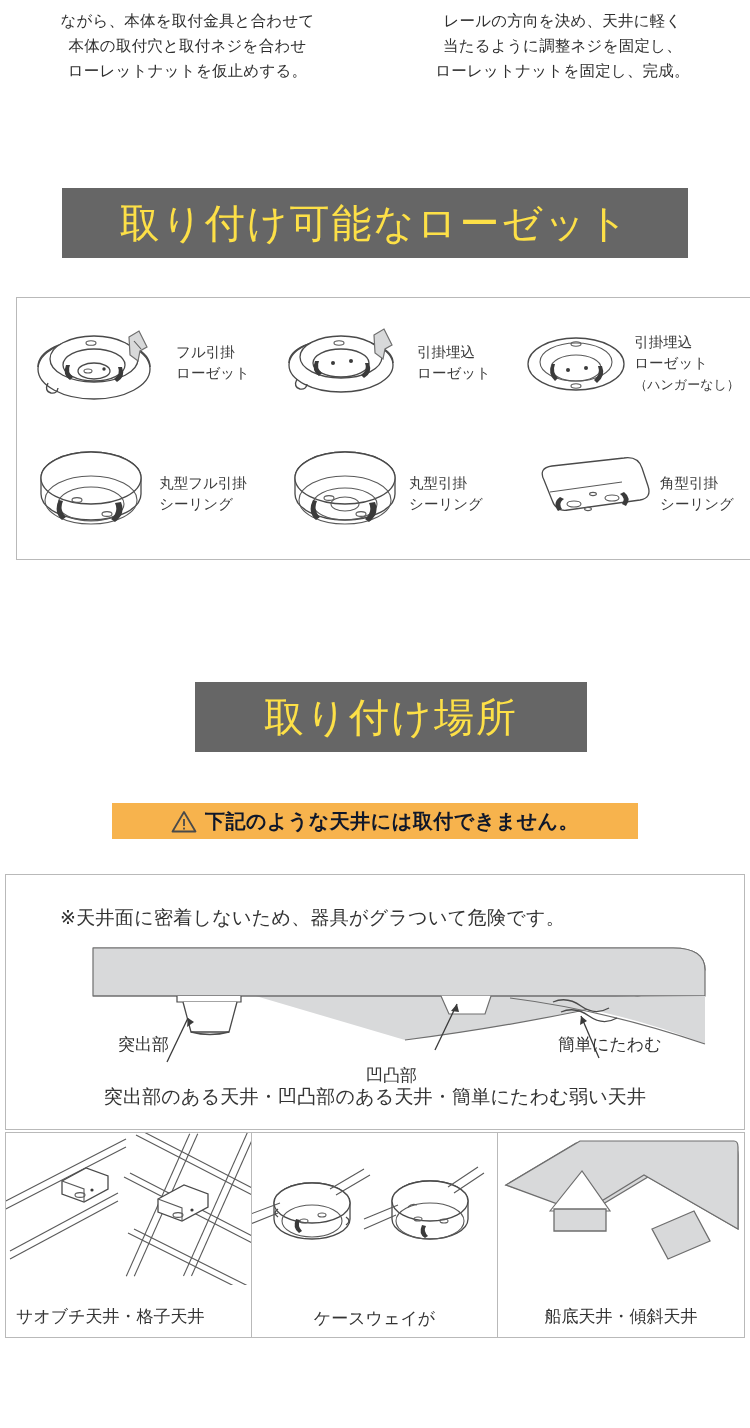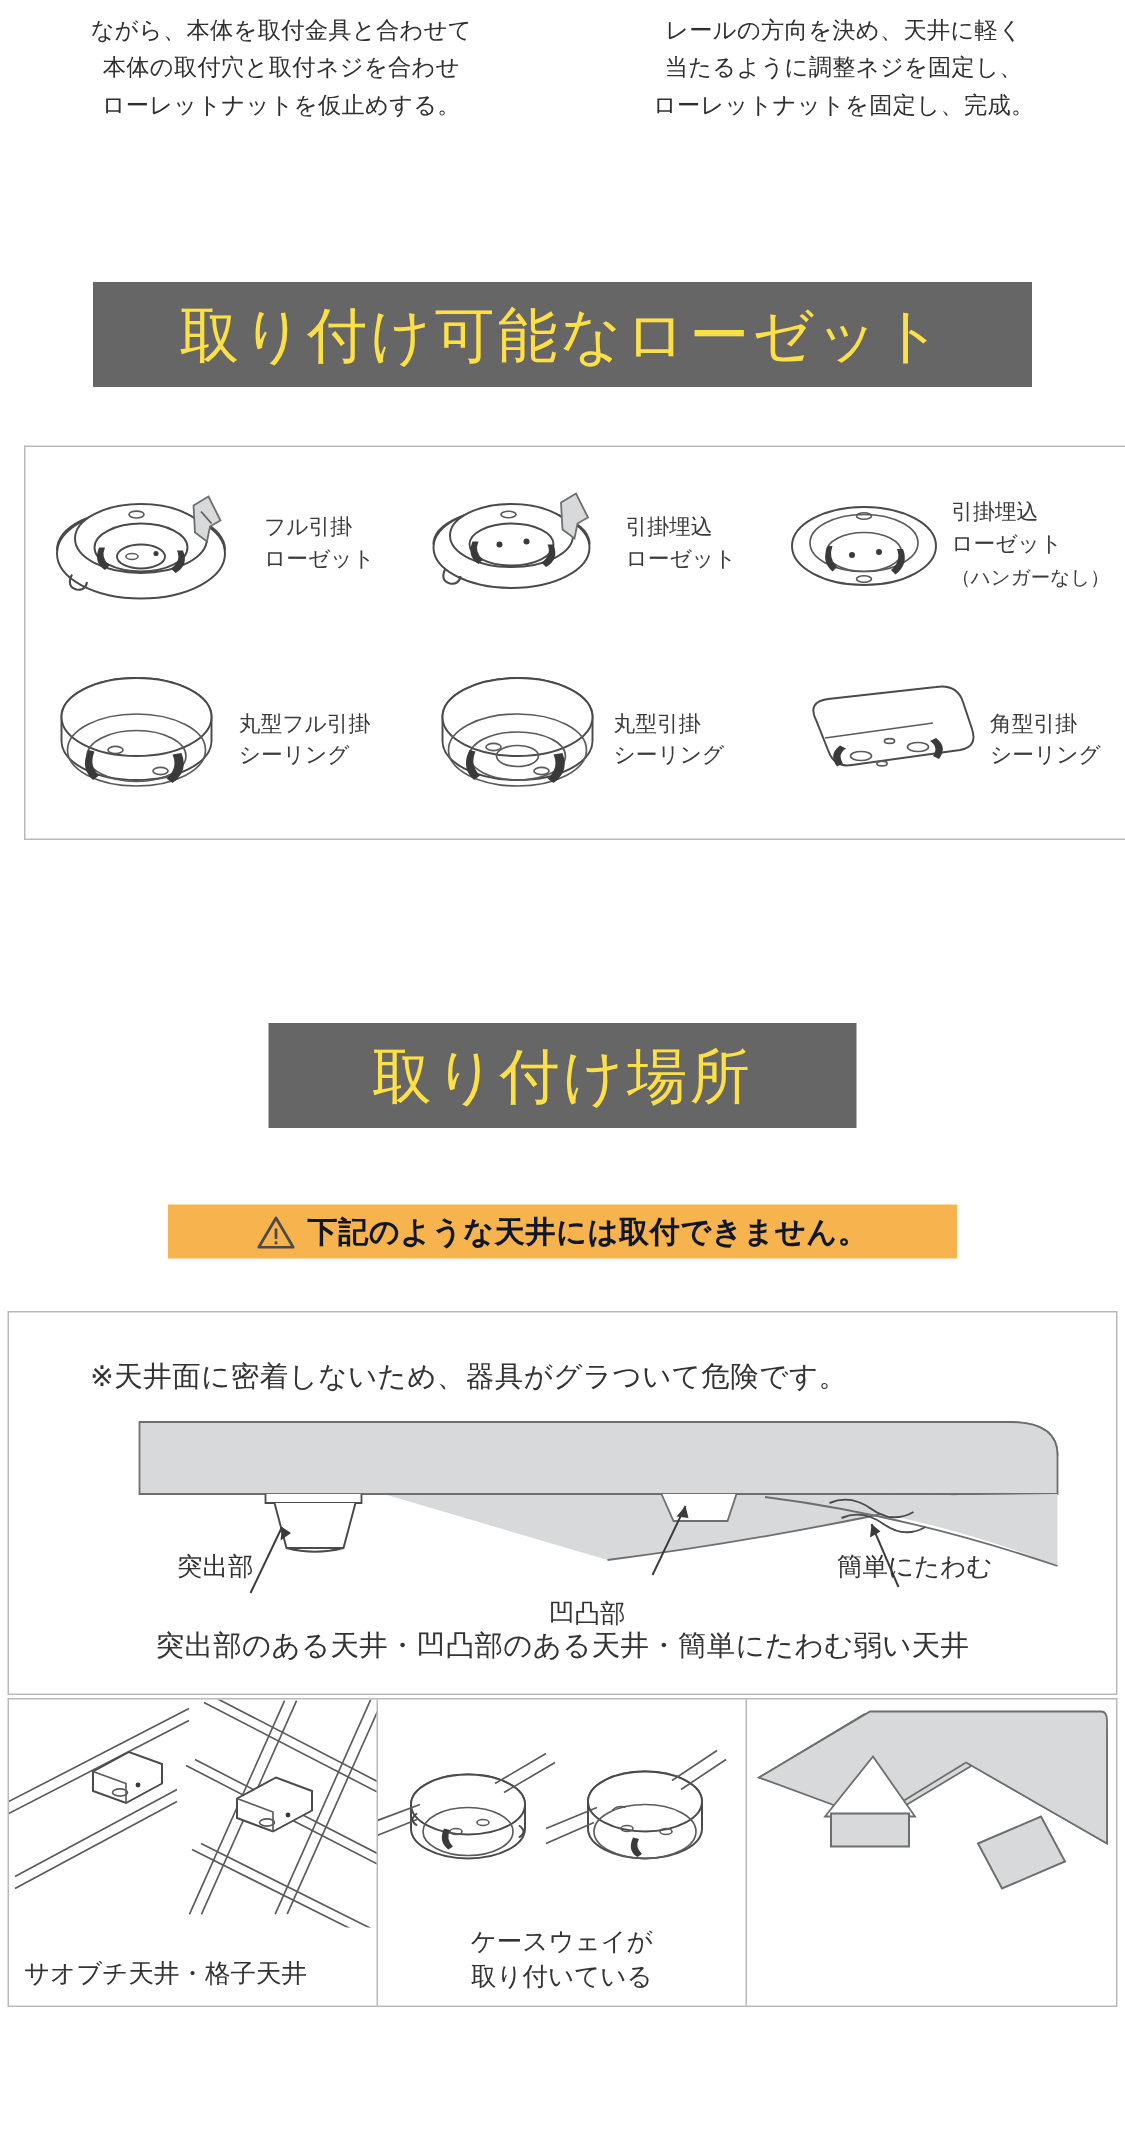--- a/index.html
+++ b/index.html
@@ -43,21 +43,21 @@
     color: #fde047;
     display: flex; align-items: center; justify-content: center;
     letter-spacing: 2px;
   }
   #banner-rosette {
     left: 62px; top: 188px;
     width: 626px; height: 70px;
     font-size: 40px;
   }
   #banner-place {
-    left: 179px; top: 682px;
+    left: 195px; top: 682px;
     width: 392px; height: 70px;
     font-size: 40px;
   }
 
   
   .panel {
     position: absolute;
     background: #ffffff;
     border: 1px solid #b9b9b9;
   }
@@ -436,32 +436,34 @@
           <ellipse cx="192" cy="88" rx="4" ry="2" class="ln-thin"></ellipse>
           <path class="dark" d="M170 92 q-4 9 3 13 l3 -2 q-5 -5 -2 -10 z"></path>
           <path class="ln-thin" d="M196 54 l30 -20 M202 60 l30 -20"></path>
           <path class="ln-thin" d="M112 86 L146 72 M112 96 L144 82"></path>
           <path class="ln-thin" d="M156 74 q4 -4 9 -2"></path>
         </g>
       </svg>
     </div>
     <div class="bottom-caption cap-center">
       <div>ケースウェイが</div>
-      <div>取り付いている</div>
     </div>
   </div>
 
   <div class="bottom-cell" id="bottom-cell-sloped">
     <div class="bottom-art">
       <svg width="246" height="152" viewBox="0 0 246 152">
         <path class="fill-grey" d="M8 52 L78 10 L228 10 Q240 10 240 22 L240 96 L150 44 L90 80 L8 52 Z"></path>
         <path class="fill-grey" d="M8 52 L82 8 L236 8 Q240 8 240 14 L240 96 L146 42 L84 80 Z"></path>
 
         <path d="M52 78 L84 38 L112 78 Z" fill="#ffffff" stroke="#6e6e6e" stroke-width="1.2"></path>
 
         <path d="M56 76 L108 76 L108 98 L56 98 Z" fill="#d8d9da" stroke="#6e6e6e" stroke-width="1.3"></path>
 
         <path d="M154 96 L196 78 L212 108 L170 126 Z" fill="#d8d9da" stroke="#6e6e6e" stroke-width="1.3"></path>
       </svg>
     </div>
+    <div class="bottom-caption cap-center">
+      <div>船底天井・傾斜天井</div>
+    </div>
   </div>
 
 </div>
 
 </body></html>

